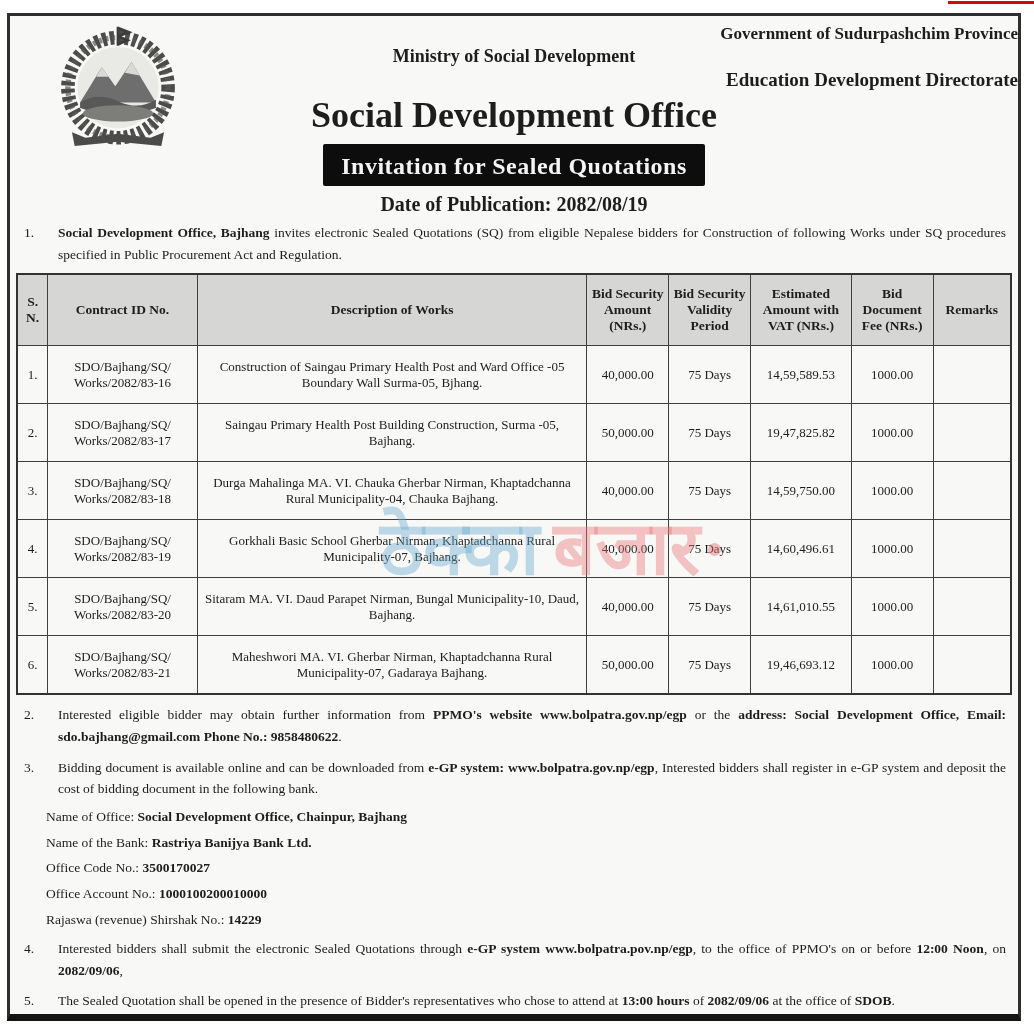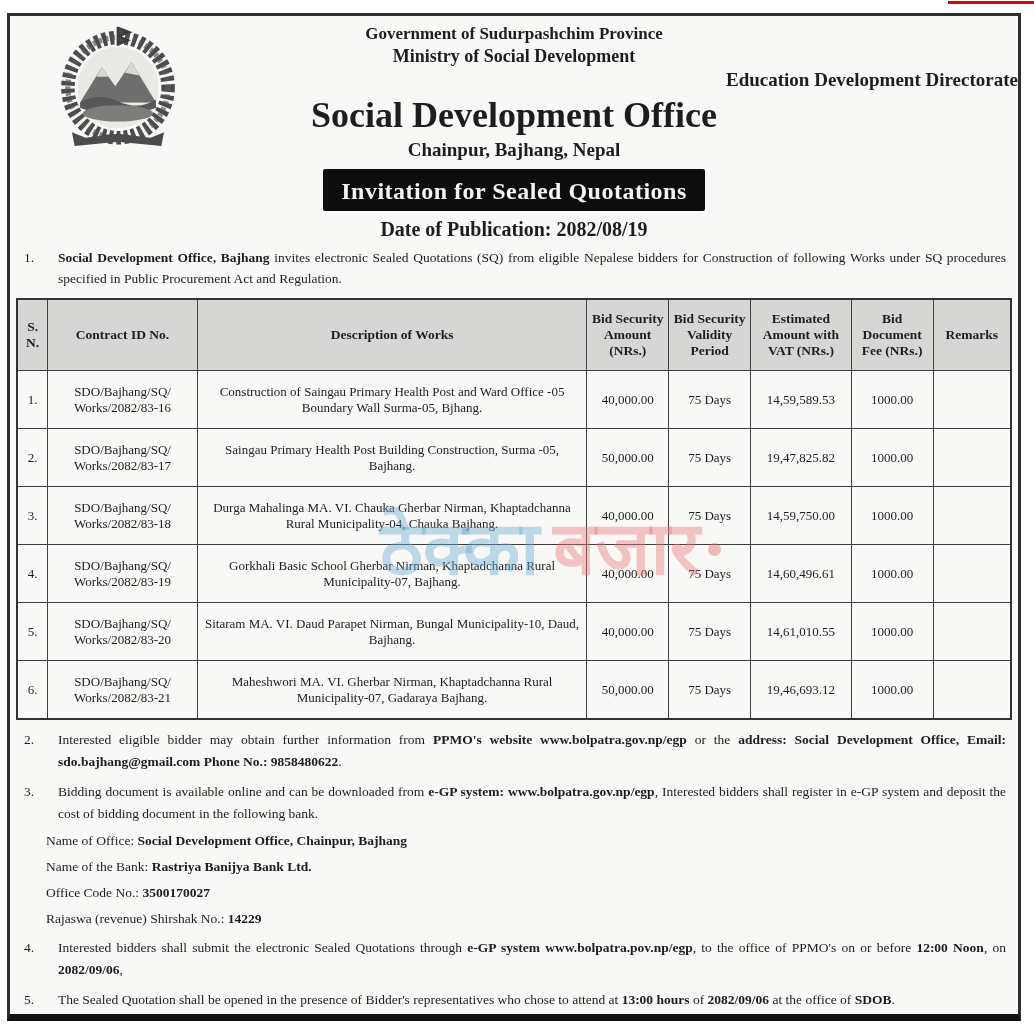--- a/index.html
+++ b/index.html
@@ -10,21 +10,21 @@
   }
   .top-red-line{position:absolute;top:1px;left:948px;width:86px;height:3px;background:#cf0a0a;}
   .doc{
     position:absolute;left:7px;top:13px;width:1008px;height:998px;
     border:3px solid #2e2e2e;border-bottom:7px solid #141414;
     background:#f8f8f6;overflow:hidden;
   }
   
   .header-wrap{position:relative;text-align:center;padding-top:7px;}
   .emblem{position:absolute;left:38px;top:8px;width:140px;height:130px;}
-  .h-line1{font-size:17px;font-weight:bold;line-height:1.3;}
+  .h-line1{font-size:17px;font-weight:bold;line-height:1.3;text-align:right;}
   .h-line2{font-size:18px;font-weight:bold;line-height:1.3;}
   .h-line3{font-size:19px;font-weight:bold;line-height:1.3;text-align:right;}
   .h-office{font-size:36px;font-weight:bold;line-height:1.25;}
   .h-addr{font-size:19px;font-weight:bold;line-height:1.3;}
   .banner-box{
     display:inline-block;background:#0d0d0d;color:#f4f4f4;
     font-size:24px;font-weight:bold;padding:9px 18px 6px 18px;
     margin-top:6px;border-radius:2px;letter-spacing:0.5px;
   }
   .pub-date{font-size:20px;font-weight:bold;margin-top:7px;}
@@ -91,21 +91,20 @@
 
       <path d="M22 58 Q35 50 50 57 Q65 64 78 56 L78 62 Q50 72 22 62 Z" fill="#585858"></path>
       <ellipse cx="50" cy="66" rx="26" ry="6" fill="#7d7d7a"></ellipse>
 
       <path d="M16 80 L26 84 L50 81 L74 84 L84 80 L82 90 L50 87 L18 90 Z" fill="#4b4b4b"></path>
     </svg>
     <div class="h-line1">Government of Sudurpashchim Province</div>
     <div class="h-line2">Ministry of Social Development</div>
     <div class="h-line3">Education Development Directorate</div>
     <div class="h-office">Social Development Office</div>
-    <div class="h-addr">Chainpur, Bajhang, Nepal</div>
     <div><span class="banner-box">Invitation for Sealed Quotations</span></div>
     <div class="pub-date">Date of Publication: 2082/08/19</div>
   </div>
 
   <div class="para">
     <span class="num">1.</span>
     <span class="ptxt"><span class="b">Social Development Office, Bajhang</span><span> invites electronic Sealed Quotations (SQ) from eligible Nepalese bidders for Construction of following Works under SQ procedures specified in Public Procurement Act and Regulation.</span></span>
   </div>
 
   <table class="quot">
@@ -218,20 +217,21 @@
   </div>
 
   <div class="para note">
     <span class="num">3.</span>
     <span class="ptxt"><span>Bidding document is available online and can be downloaded from </span><span class="b">e-GP system: www.bolpatra.gov.np/egp</span><span>, Interested bidders shall register in e-GP system and deposit the cost of bidding document in the following bank.</span></span>
   </div>
 
   <div class="bank-line"><span>Name of Office: </span><span class="b">Social Development Office, Chainpur, Bajhang</span></div>
   <div class="bank-line"><span>Name of the Bank: </span><span class="b">Rastriya Banijya Bank Ltd.</span></div>
   <div class="bank-line"><span>Office Code No.: </span><span class="b">3500170027</span></div>
+  <div class="bank-line"><span>Office Account No.: </span><span class="b">1000100200010000</span></div>
   <div class="bank-line"><span>Rajaswa (revenue) Shirshak No.: </span><span class="b">14229</span></div>
 
   <div class="para note">
     <span class="num">4.</span>
     <span class="ptxt"><span>Interested bidders shall submit the electronic Sealed Quotations through </span><span class="b">e-GP system www.bolpatra.pov.np/egp</span><span>, to the office of PPMO's on or before </span><span class="b">12:00 Noon</span><span>, on </span><span class="b">2082/09/06</span><span>,</span></span>
   </div>
 
   <div class="para note">
     <span class="num">5.</span>
     <span class="ptxt"><span>The Sealed Quotation shall be opened in the presence of Bidder's representatives who chose to attend at </span><span class="b">13:00 hours</span><span> of </span><span class="b">2082/09/06</span><span> at the office of </span><span class="b">SDOB</span><span>.</span></span>

